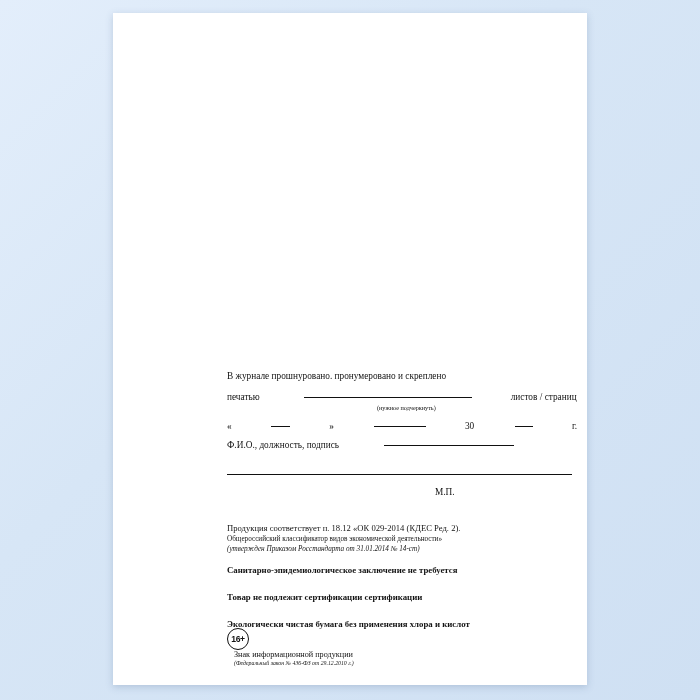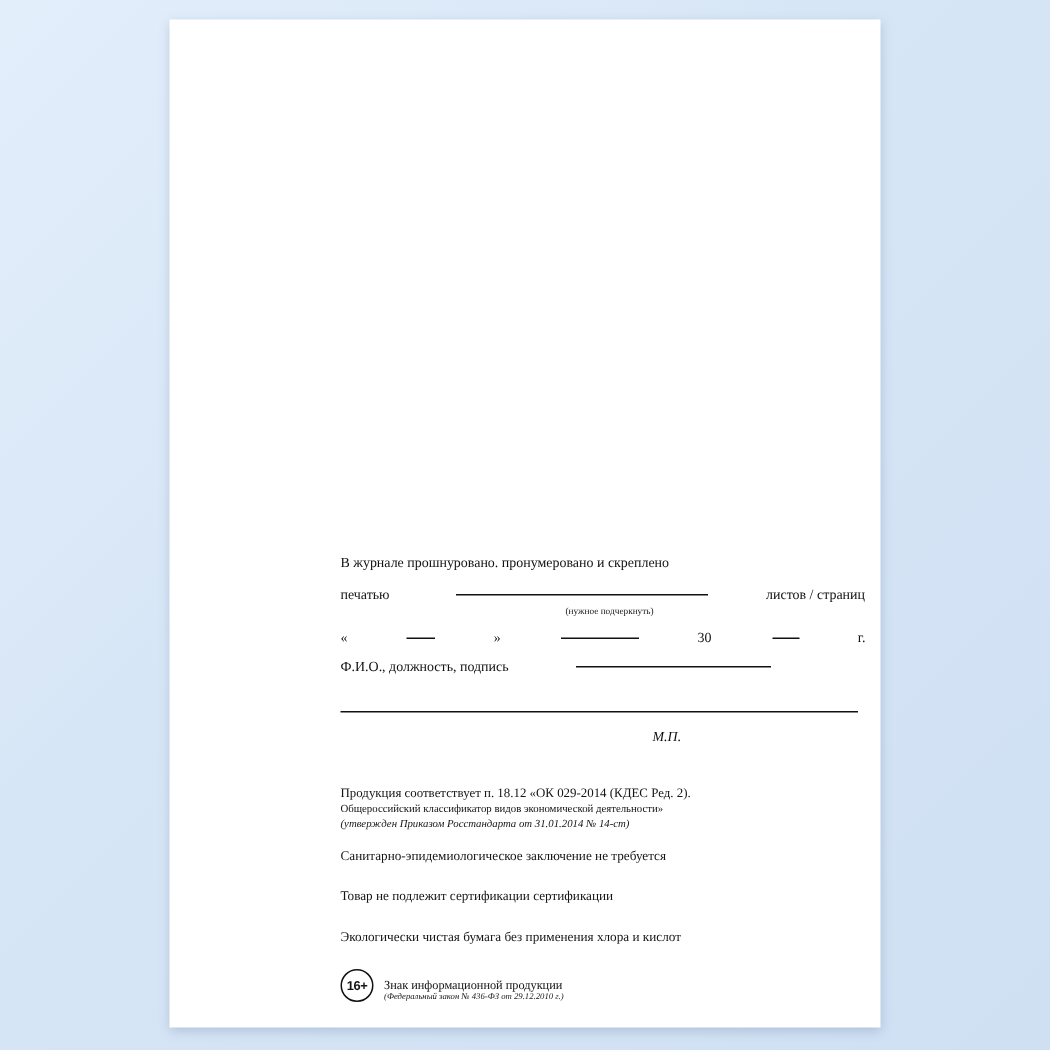--- a/index.html
+++ b/index.html
@@ -81,21 +81,20 @@
     position: absolute;
     left: 114px;
     top: 461px;
     width: 345px;
     border-bottom: 1px solid #111;
   }
   #mp {
     left: 322px;
     top: 473px;
     font-size: 9.3px;
-    font-style: italic;
   }
   
   #conformity {
     left: 114px;
     top: 509px;
     width: 350px;
   }
   #conformity .l {
     font-size: 8.6px;
     line-height: 1.42;
@@ -106,28 +105,30 @@
   }
   #statements {
     left: 114px;
     top: 552px;
     width: 350px;
   }
   #statements .s {
     font-size: 8.8px;
     margin-bottom: 17px;
     white-space: nowrap;
+    font-weight: bold;
   }
   
   #agemark {
     left: 114px;
-    top: 633px;
+    top: 615px;
     width: 350px;
     display: flex;
-    align-items: flex-end;
+    align-items: flex-start;
+    flex-direction: column;
   }
   .age-circle {
     width: 20px;
     height: 20px;
     border: 1.4px solid #111;
     border-radius: 50%;
     font-size: 8.6px;
     font-weight: bold;
     display: flex;
     align-items: center;

